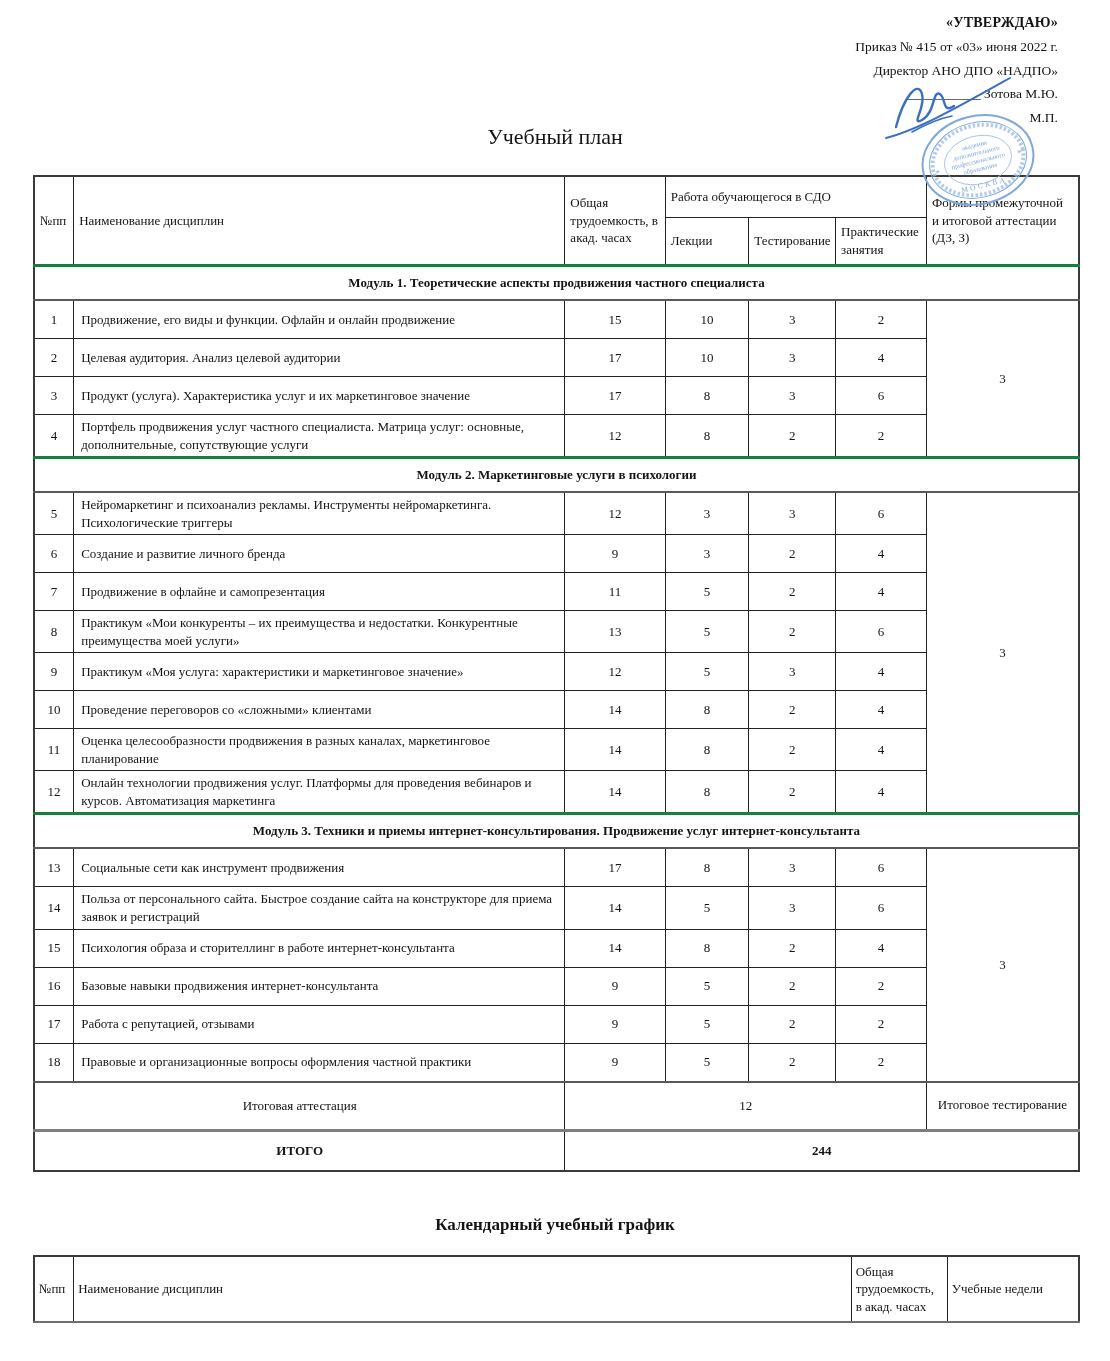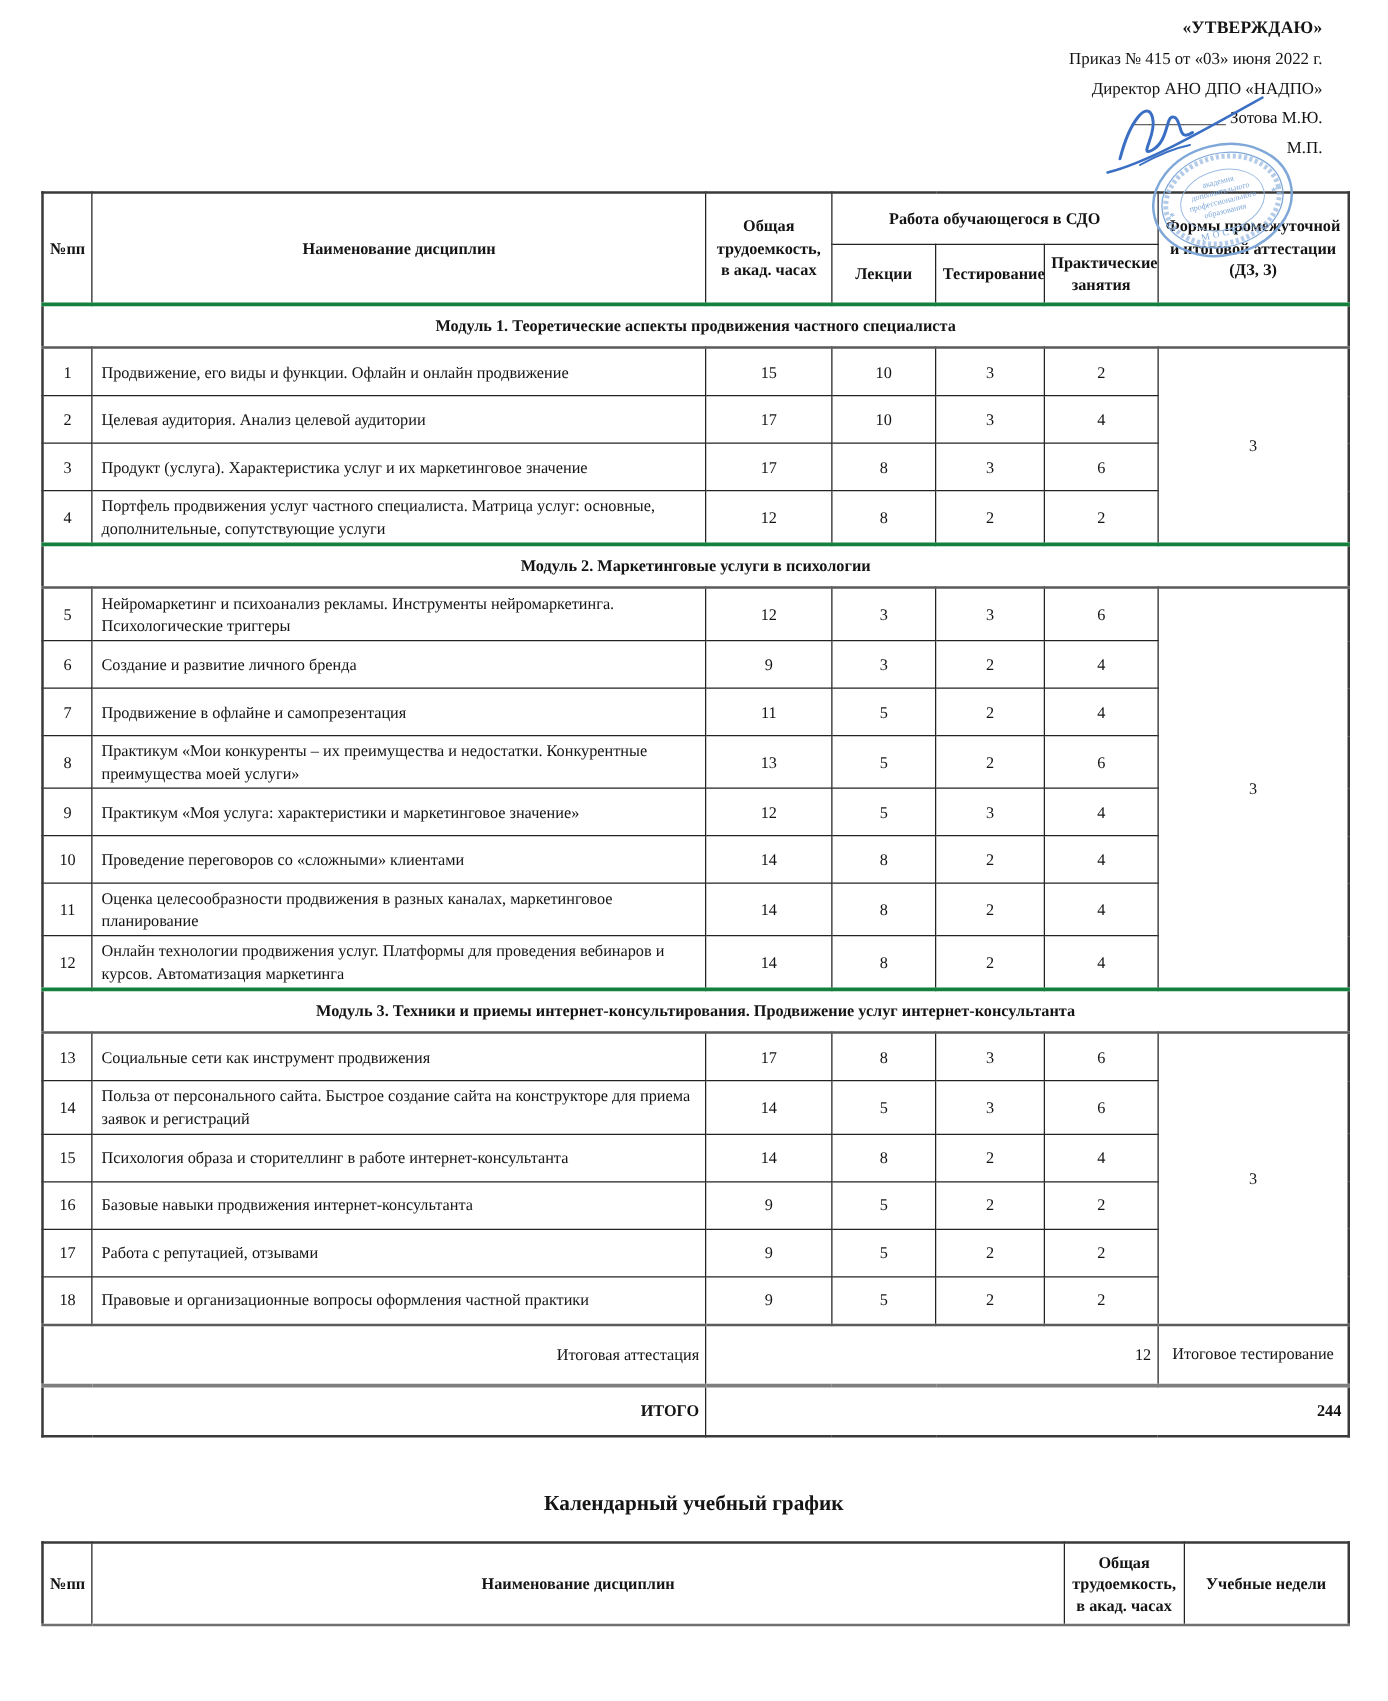--- a/index.html
+++ b/index.html
@@ -24,36 +24,36 @@
   .title-main{font-size:22px;line-height:1;}
   .title-sub{font-size:14px;margin-top:21px;line-height:1;}
   .title-program{margin-top:26px;line-height:1;font-weight:bold;}
   .title-program .p1{font-size:17px;}
   .title-program .p2{font-size:19px;}
   
   .tbl-wrap{margin:27px 30px 0 33px;}
   table{border-collapse:collapse;width:100%;table-layout:fixed;}
   table.main{border:2px solid #3a3a3a;}
   th,td{border:1px solid #232323;font-size:13px;padding:3px 5px;vertical-align:middle;}
-  th{font-weight:bold;text-align:center;line-height:1.35;}
+  th{font-weight:normal;text-align:left;line-height:1.35;}
   .main thead th{height:34px;}
   .main thead tr.h2 th{height:40px;}
   td.num{text-align:center;}
   td.name{text-align:left;padding-left:7px;padding-right:7px;line-height:1.35;}
   td.val{text-align:center;}
   td{height:31px;}
   tr.module-row td{
     height:26px;text-align:center;font-weight:bold;
     border-top:3px solid #15803d;border-bottom:2px solid #5a5a5a;
   }
   td.att{text-align:center;vertical-align:middle;}
   tr.final-row td{height:40px;border-top:2px solid #5a5a5a;}
   tr.final-row td.form{line-height:1.3;text-align:center;margin-top:10px;}
   tr.total-row td{height:32px;font-weight:bold;border-top:3px solid #7e7e7e;margin-left:44px;}
-  tr.final-row td,tr.total-row td{text-align:right;}
+  tr.final-row td,tr.total-row td{text-align:center;}
   
   .cal-title{margin-top:44px;text-align:center;font-weight:bold;font-size:17px;line-height:1;}
   .tbl-wrap.cal{margin-top:22px;}
   table.cal-tbl{border:2px solid #3a3a3a;}
   .cal-tbl th{line-height:1.35;padding:6px 4px;}
   .cal-tbl thead th{border-bottom:2px solid #6f6f6f;}
 </style>
 </head>
 <body>
 
@@ -85,20 +85,21 @@
       <text x="78" y="63" font-size="6.5">профессионального</text>
       <text x="78" y="71" font-size="6.5">образования</text>
       <text x="78" y="88" font-size="7.5" letter-spacing="2.5">МОСКВА</text>
       <text x="36" y="66" font-size="9">*</text>
       <text x="120" y="66" font-size="9">*</text>
     </g>
   </g>
 </svg>
 
 <div class="titles">
+  <div class="title-main">Учебный план</div>
 </div>
 
 <div class="tbl-wrap">
 <table class="main">
   <colgroup>
     <col style="width:3.8%">
         <col style="width:47.0%">
         <col style="width:9.6%">
     <col style="width:8.0%">
         <col style="width:8.3%">

